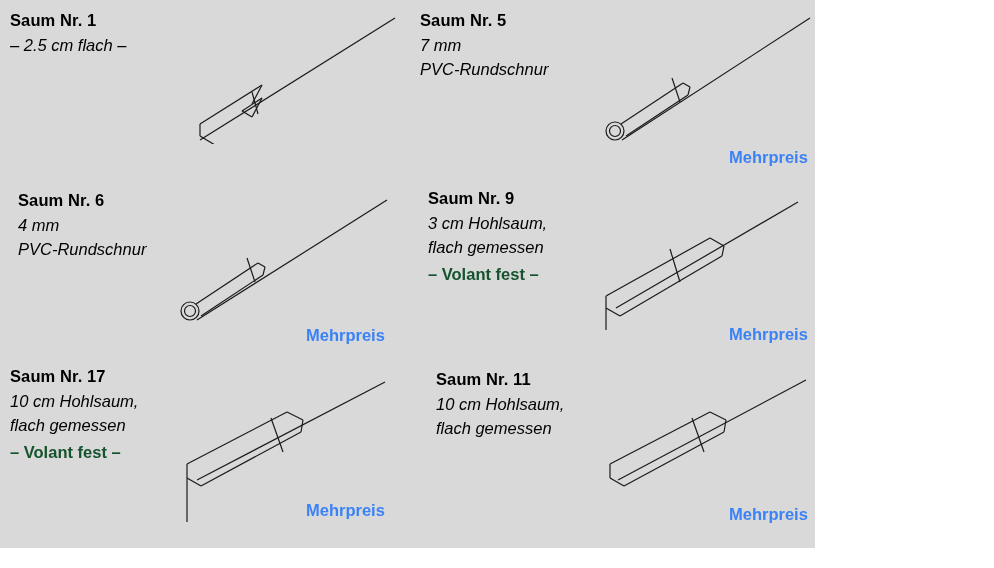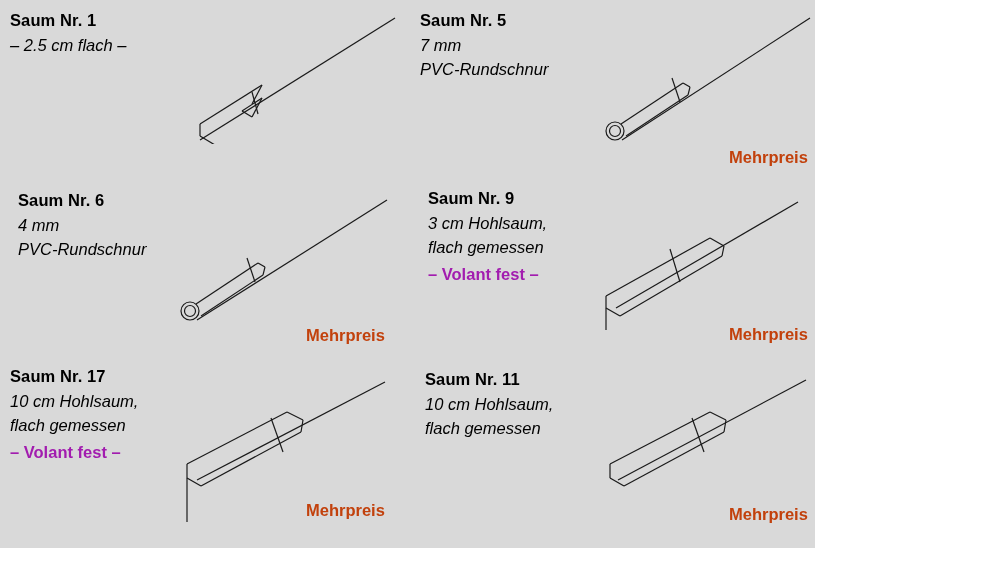--- a/index.html
+++ b/index.html
@@ -41,30 +41,30 @@
     font-size: 16.5px;
     color: #000000;
     white-space: nowrap;
     line-height: 1.0;
     margin-top: 8px;
     font-style: italic;
   }
   .volant {
     font-weight: bold;
     font-size: 16.5px;
-    color: #a21caf;
+    color: #14532d;
     white-space: nowrap;
     line-height: 1.0;
     margin-top: 10px;
   }
   .mehrpreis {
     position: absolute;
     font-weight: bold;
     font-size: 16.5px;
-    color: #c2410c;
+    color: #3b82f6;
     white-space: nowrap;
   }
   .art {
     position: absolute;
   }
   .art svg {
     display: block;
   }
 </style>
 </head>
@@ -174,21 +174,21 @@
         <path d="M26,110 L126,56"></path>
         <path d="M112,36 L128,44"></path>
         <path d="M128,44 L126,56"></path>
         <path d="M12,102 L12,146"></path>
         <path d="M96,42 L108,76"></path>
       </g>
     </svg>
   </div>
   <div class="mehrpreis" style="left:306px; top:501px;">Mehrpreis</div>
 
-  <div class="cell" style="left:425px; top:371px;">
+  <div class="cell" style="left:436px; top:371px;">
     <div class="title">Saum Nr. 11</div>
     <div class="line">10 cm Hohlsaum,</div>
     <div class="line">flach gemessen</div>
   </div>
   <div class="art" style="left:600px; top:376px;">
     <svg width="220" height="130" viewBox="0 0 220 130">
       <g fill="none" stroke="#1a1a1a" stroke-width="1.2">
         <path d="M18,104 L206,4"></path>
         <path d="M10,88 L110,36"></path>
         <path d="M10,88 L10,102"></path>

